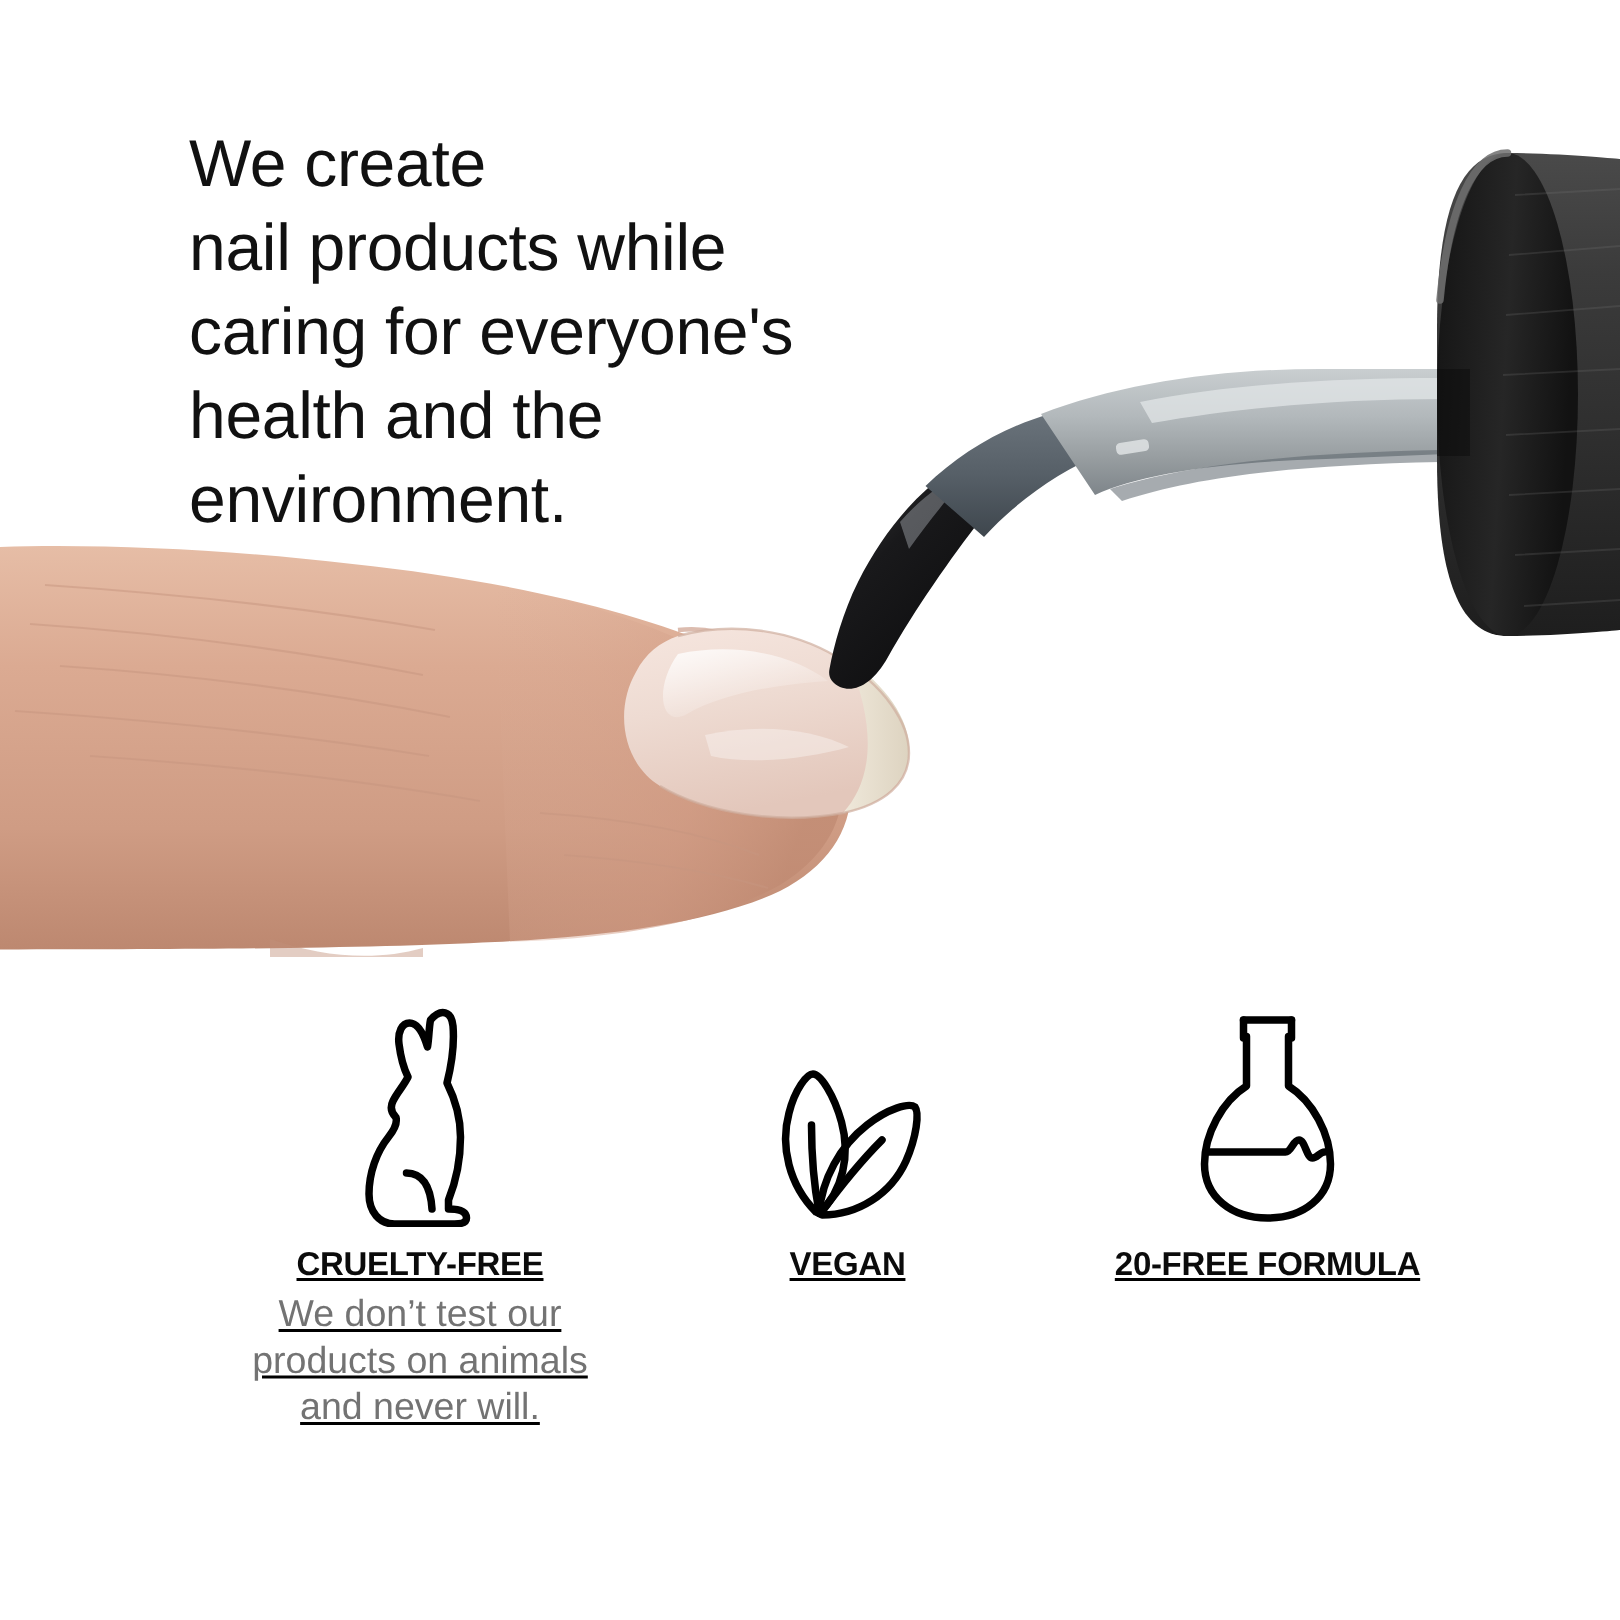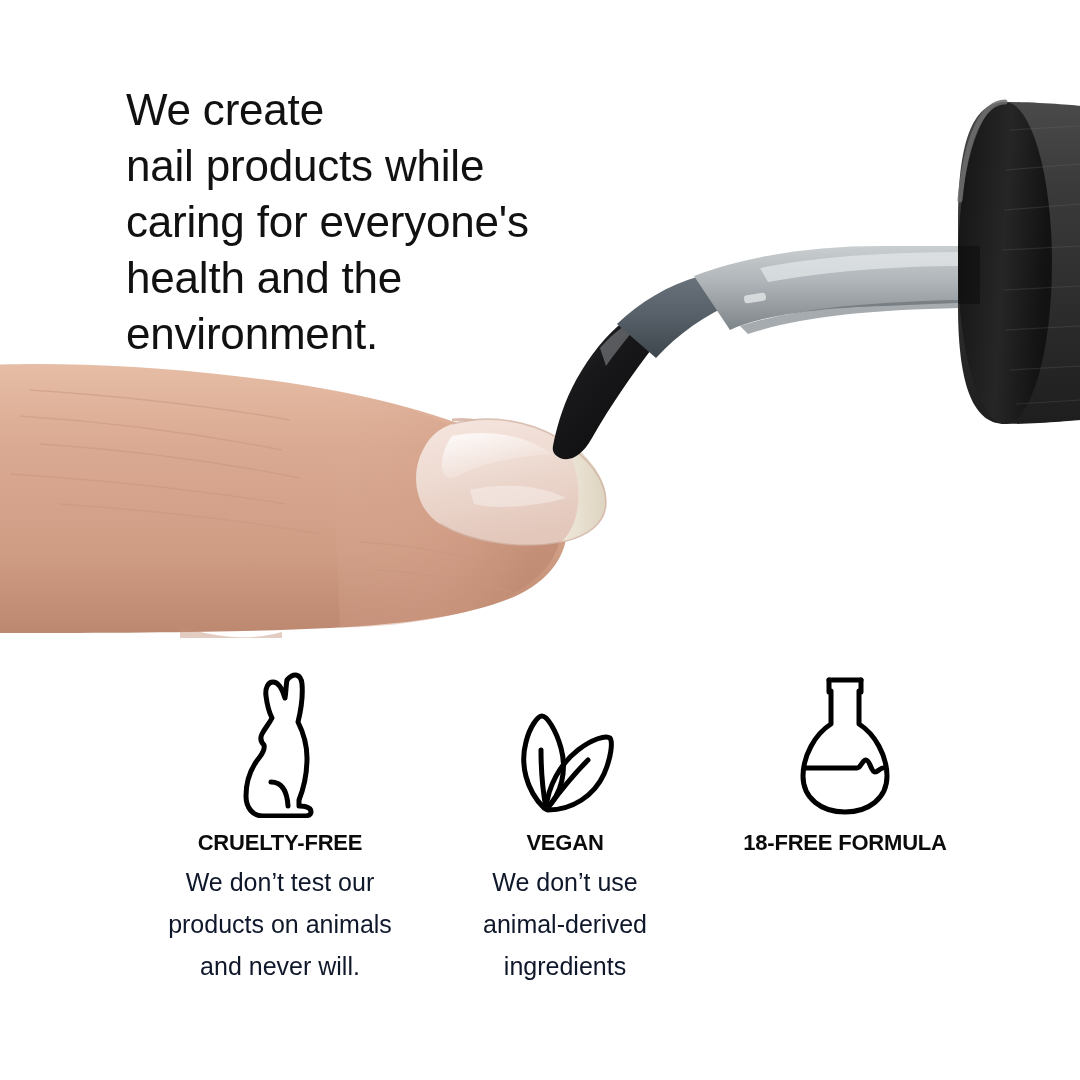--- a/index.html
+++ b/index.html
@@ -57,41 +57,42 @@
     display: flex;
     align-items: flex-start;
     justify-content: space-between;
     z-index: 30;
   }
   .feature {
     display: flex;
     flex-direction: column;
     align-items: center;
     text-align: center;
+    text-decoration: underline;
   }
   .feature-icon {
     height: 150px;
     display: flex;
     align-items: flex-end;
     justify-content: center;
     margin-bottom: 12px;
   }
   .feature-title {
     font-size: 22px;
     font-weight: 700;
     letter-spacing: -0.2px;
     color: #0b0b0b;
     margin-bottom: 5px;
     white-space: nowrap;
   }
   .feature-desc {
     font-size: 25px;
-    line-height: 42px;
+    line-height: 31px;
     font-weight: 300;
-    color: #0f172a;
+    color: #737373;
     white-space: pre-line;
   }
 
   #feature-cruelty-free { width: 300px; }
   #feature-vegan        { width: 215px; align-items: center; }
   #feature-13-free      { width: 290px; }
 </style>
 </head>
 <body>
 
@@ -334,23 +335,20 @@
                      C 101 34, 99 50, 92 66
                      C 82 88, 60 102, 36 102 Z"></path>
 
             <path d="M 29 42 C 29 62, 31 84, 34 100"></path>
 
             <path d="M 76 52 C 62 66, 46 86, 35 101"></path>
           </g>
         </svg>
       </div>
       <div class="feature-title">VEGAN</div>
-      <div class="feature-desc">We don’t use
-animal-derived
-ingredients</div>
     </div>
 
     <div class="feature" id="feature-13-free">
       <div class="feature-icon">
         <svg width="100" height="146" viewBox="0 0 100 146">
           <g fill="none" stroke="#000000" stroke-width="5" stroke-linecap="round" stroke-linejoin="round">
 
             <path d="M 34 8 L 66 8"></path>
             <path d="M 34 8 L 34 20 M 66 8 L 66 20"></path>
 
@@ -362,17 +360,17 @@
                      C 92 84, 80 62, 64 52
                      L 64 19"></path>
 
             <path d="M 11 96 L 62 96
                      C 66 96, 67 88, 71 88
                      C 75 88, 76 100, 80 100
                      C 83 100, 85 96, 88 96"></path>
           </g>
         </svg>
       </div>
-      <div class="feature-title">18-FREE FORMULA</div>
+      <div class="feature-title">20-FREE FORMULA</div>
     </div>
 
   </div>
 </div>
 
 </body></html>

